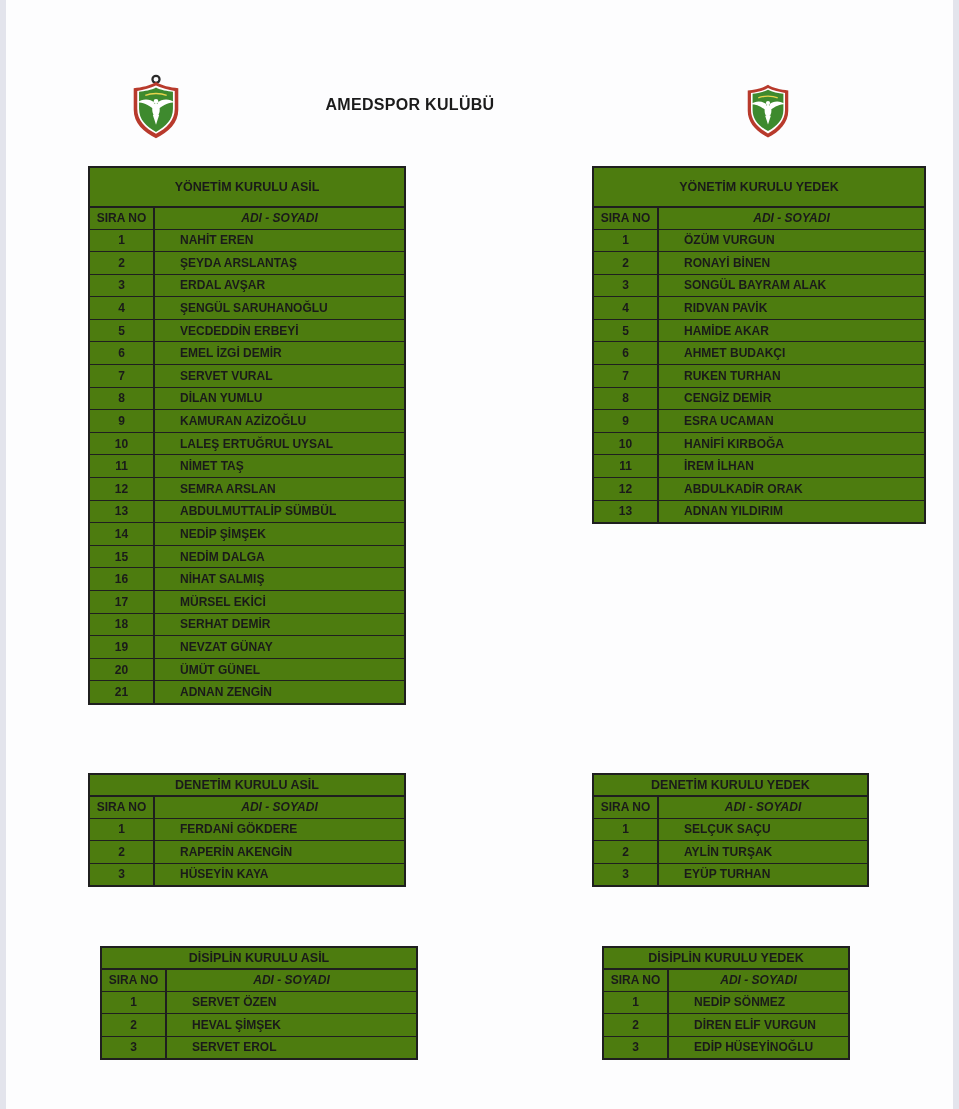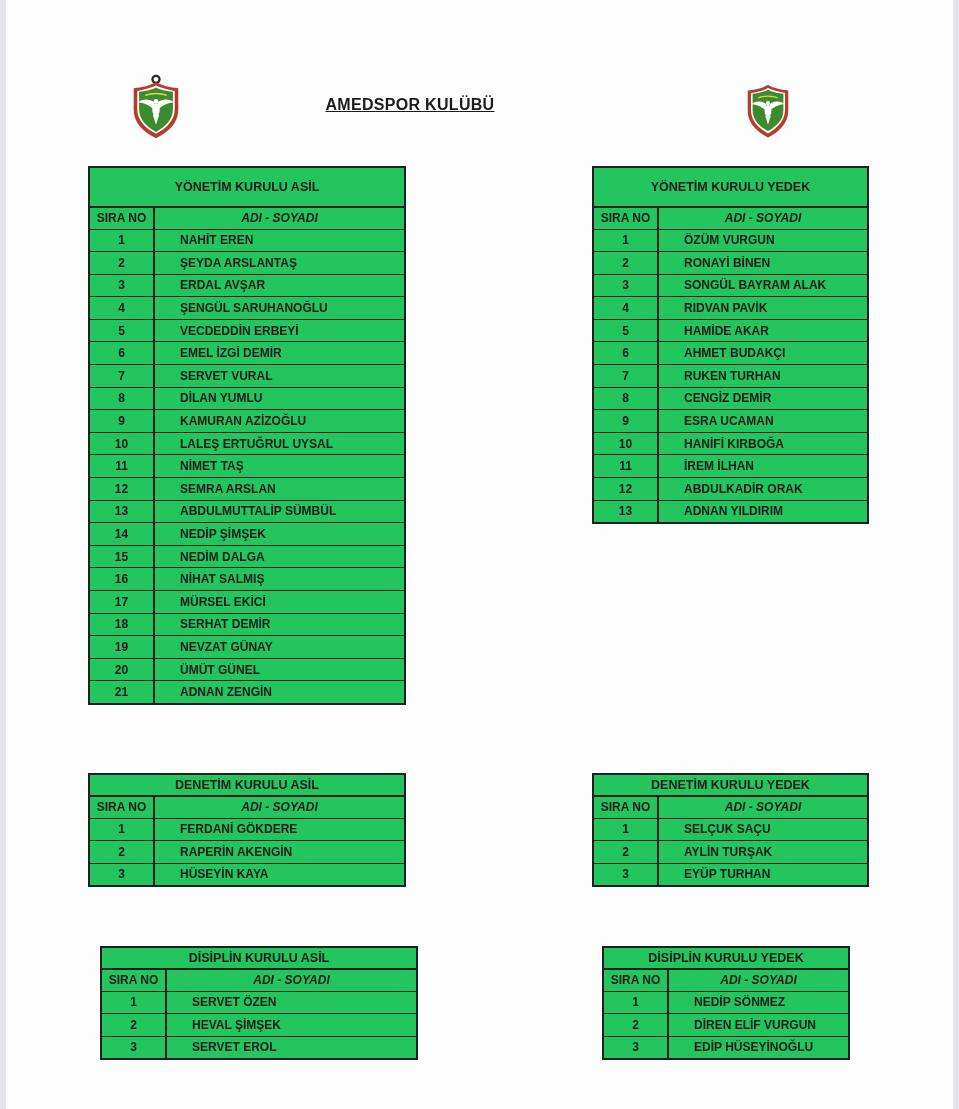--- a/index.html
+++ b/index.html
@@ -12,30 +12,29 @@
     color:#1a1a1a;
   }
   .edge{position:absolute;top:0;bottom:0;width:6px;background:#e3e4ec;}
   .edge.left{left:0;}
   .edge.right{right:0;}
 
   .doc-title{
     position:absolute;top:96px;left:250px;width:320px;
     text-align:center;font-size:16px;font-weight:700;letter-spacing:.3px;
     color:#1b1b1b;
-    text-decoration:underline;
   }
 
   .crest{position:absolute;}
   .crest.left-crest{top:74px;left:127px;width:58px;height:66px;}
   .crest.right-crest{top:80px;left:742px;width:52px;height:60px;}
 
   .board-table{
     position:absolute;
-    background:#22c55e;
+    background:#4d7c0f;
     border:2px solid #1f1f1f;
     box-sizing:border-box;
   }
   .t-title{
     display:flex;align-items:center;justify-content:center;
     font-weight:700;font-size:12.5px;
     border-bottom:2px solid #1f1f1f;
     height:38px;box-sizing:content-box;
   }
   .small .t-title{height:20px;}
@@ -47,21 +46,21 @@
     border-right:2px solid #1f1f1f;
     font-weight:700;font-size:12px;
   }
   .cell.name{flex:1;padding-left:25px;font-weight:700;font-size:12px;white-space:nowrap;overflow:hidden;}
   .t-head .cell.name{justify-content:center;padding-left:0;font-style:italic;}
   .t-body .trow{display:flex;height:21.6px;border-bottom:1.5px solid #1f1f1f;}
   .t-body .trow:last-child{border-bottom:none;}
 
   
   #tbl0{top:166px;left:88px;width:318px;}
-  #tbl1{top:166px;left:592px;width:277px;}
+  #tbl1{top:166px;left:592px;width:334px;}
   #tbl2{top:773px;left:88px;width:318px;}
   #tbl3{top:773px;left:592px;width:277px;text-align:center;}
   #tbl4{top:946px;left:100px;width:318px;}
   #tbl5{top:946px;left:592px;width:248px;margin-left:10px;}
 </style>
 </head>
 <body>
 
 <div id="page">
   <div class="edge left"></div>

